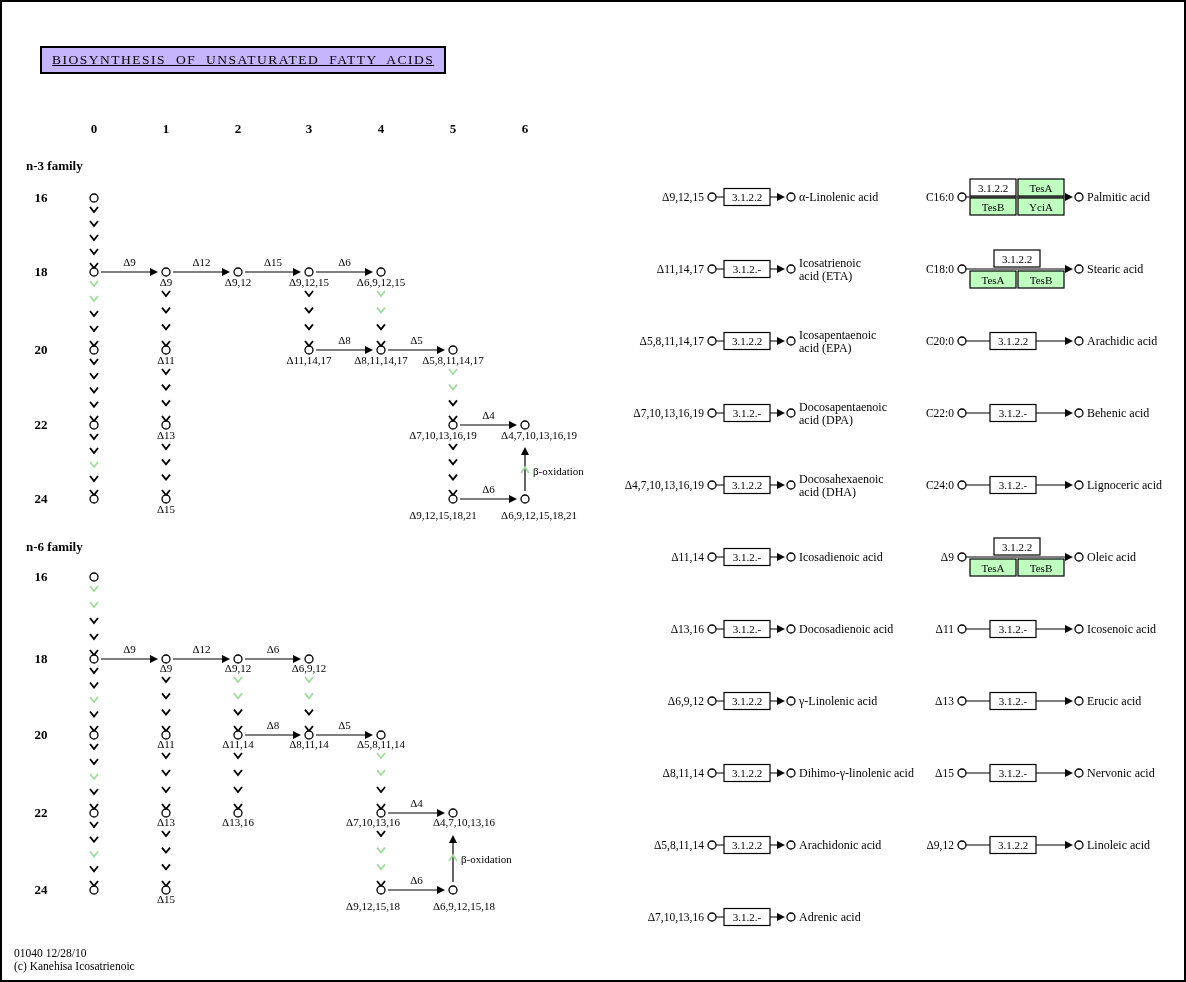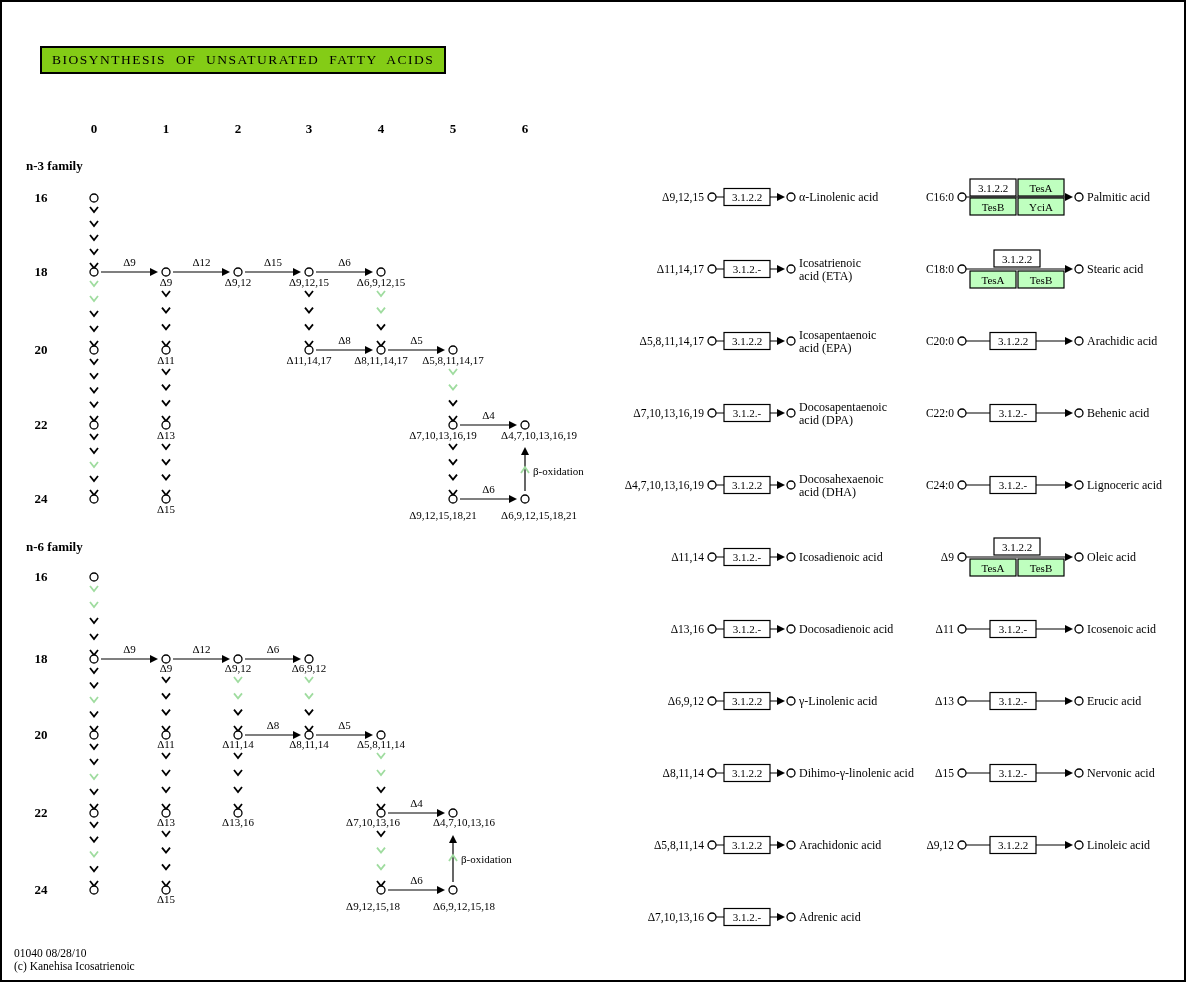--- a/index.html
+++ b/index.html
@@ -4,23 +4,24 @@
 <style>
   * { margin:0; padding:0; box-sizing:border-box; }
   html,body { background:#fff; }
   .page {
     position:relative; width:1186px; height:982px;
     border:2px solid #000; background:#fff; overflow:hidden;
     font-family:"Liberation Serif","DejaVu Serif",serif; color:#000;
   }
   .title-box {
     position:absolute; left:38px; top:44px; z-index:2;
-    border:2px solid #000; background:#84cc16;
+    border:2px solid #000; background:#c4b5fd;
     padding:4px 10px; font-size:13.5px; letter-spacing:1.5px; word-spacing:5px;
     white-space:nowrap;
+    text-decoration:underline;
   }
   .footer { position:absolute; left:12px; top:945px; z-index:2; font-size:11.5px; line-height:13px; }
   svg { position:absolute; left:0; top:0; }
   svg text { font-family:"Liberation Serif","DejaVu Serif",serif; fill:#000; }
 </style>
 </head>
 <body>
 
 <div class="page">
 
@@ -449,17 +450,17 @@
       <polygon points="1071,843 1063,839 1063,847" fill="#000"></polygon>
       <circle cx="1077" cy="843" r="4" fill="#fff" stroke="#000" stroke-width="1.3"></circle>
       <text x="1085" y="847" text-anchor="start" font-size="12">Linoleic acid</text>
     </svg>
 
   <div class="title-box">
     <span>BIOSYNTHESIS OF UNSATURATED FATTY ACIDS</span>
   </div>
 
   <div class="footer">
-    <div>01040 08/28/10</div>
+    <div>01040 12/28/10</div>
     <div>(c) Kanehisa Icosatrienoic</div>
   </div>
 
 </div>
 
 </body></html>

